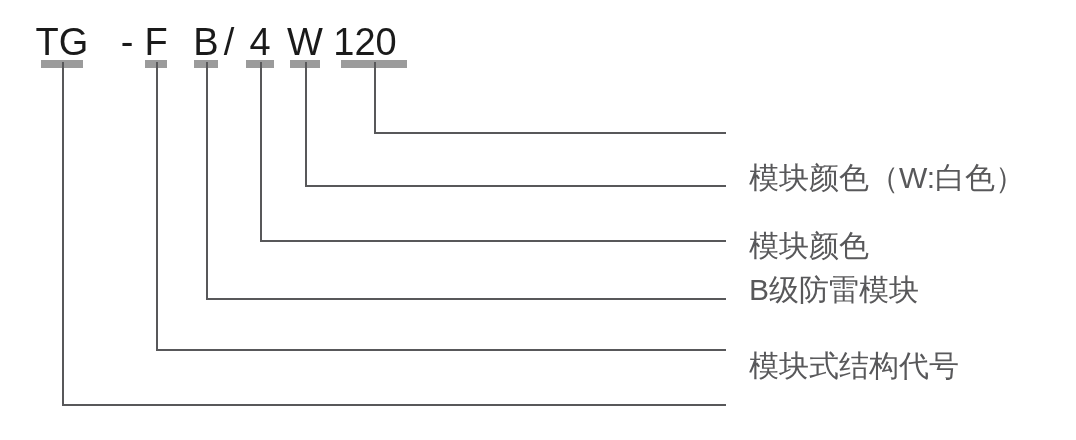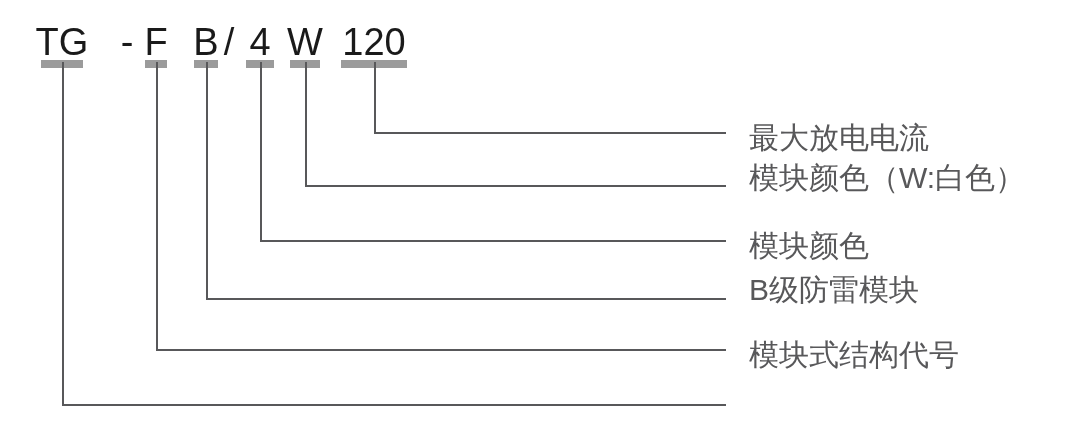--- a/index.html
+++ b/index.html
@@ -58,36 +58,35 @@
 <div class="diagram">
 
   <div>
     <span class="code-seg" style="left:-6px">TG</span>
     <span class="code-seg" style="left:59px">-</span>
     <span class="code-seg" style="left:88px">F</span>
     <span class="code-seg" style="left:138px">B</span>
     <span class="code-seg" style="left:161px">/</span>
     <span class="code-seg" style="left:192px">4</span>
     <span class="code-seg" style="left:237px">W</span>
-    <span class="code-seg" style="left:306px">120</span>
+    <span class="code-seg" style="left:297px">120</span>
   </div>
 
   <div class="underline" style="left:33px;  width:42px"></div>
   <div class="underline" style="left:137px; width:22px"></div>
   <div class="underline" style="left:186px; width:24px"></div>
   <div class="underline" style="left:238px; width:28px"></div>
   <div class="underline" style="left:282px; width:30px"></div>
   <div class="underline" style="left:333px; width:66px"></div>
 
   <div class="connector" style="left:366px; width:352px; height:72px"></div>
   <div class="connector" style="left:297px; width:421px; height:125px"></div>
   <div class="connector" style="left:252px; width:466px; height:180px"></div>
   <div class="connector" style="left:198px; width:520px; height:238px"></div>
   <div class="connector" style="left:148px; width:570px; height:289px"></div>
   <div class="connector" style="left:54px;  width:664px; height:344px"></div>
 
-  <div class="map-label" style="top:108px">最大放电电流</div>
   <div class="map-label" style="top:148px">模块颜色（W:白色）</div>
   <div class="map-label" style="top:216px">模块颜色</div>
   <div class="map-label" style="top:260px">B级防雷模块</div>
-  <div class="map-label" style="top:325px">模块式结构代号</div>
+  <div class="map-label" style="top:336px">模块式结构代号</div>
 
 </div>
 
 </body></html>

